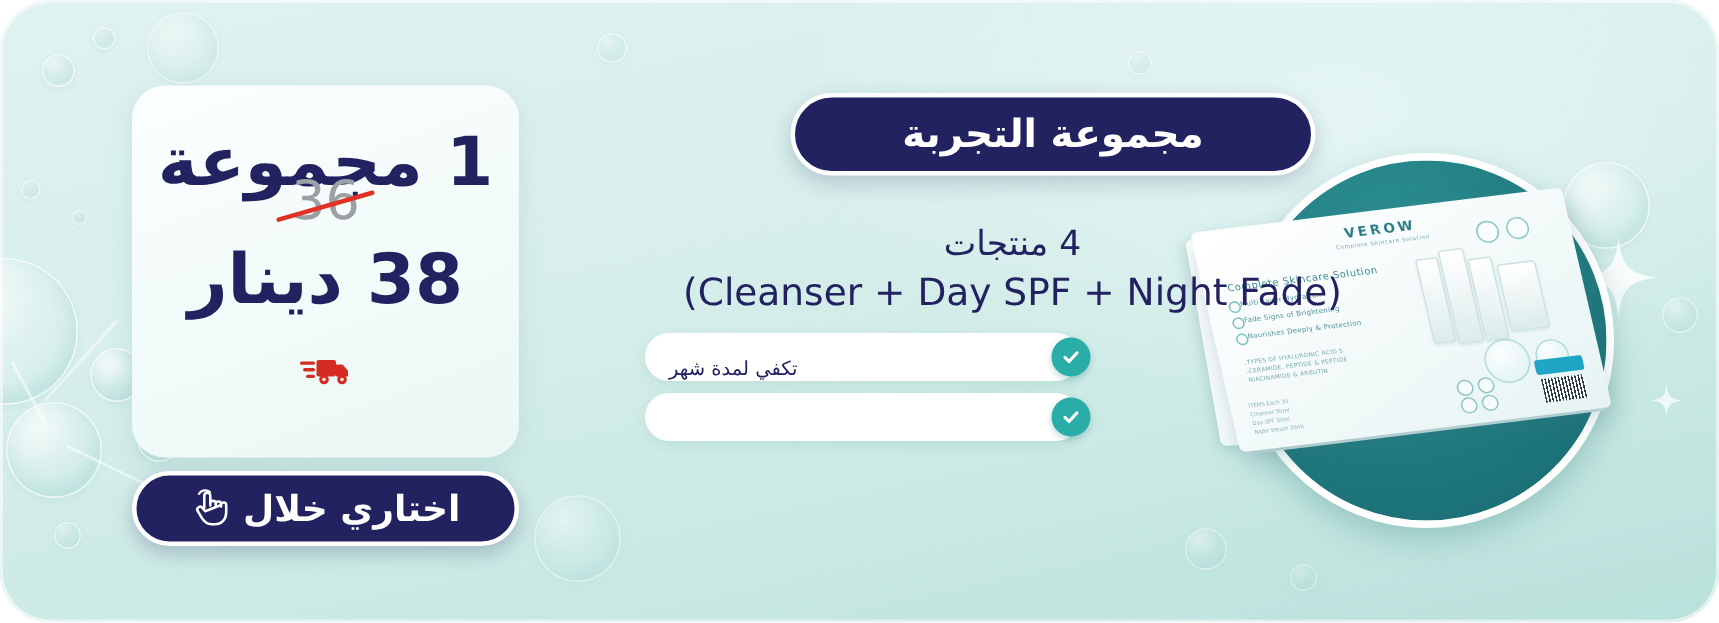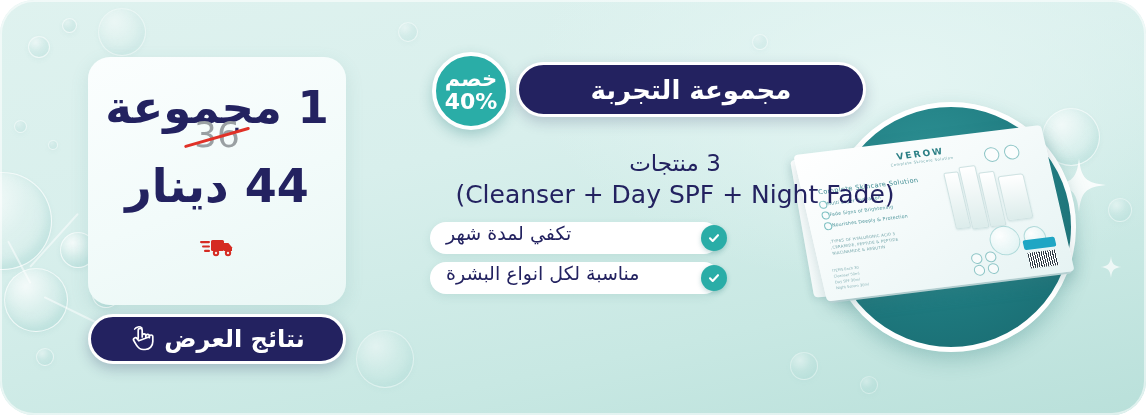--- a/index.html
+++ b/index.html
@@ -84,21 +84,21 @@
     background:#232260;border:3px solid #ffffff;
     border-radius:25px;box-sizing:border-box;
     display:flex;align-items:center;justify-content:center;gap:9px;
     color:#ffffff;font-size:24px;font-weight:700;
     box-shadow:0 5px 13px rgba(40,50,95,.26);
     z-index:12;cursor:pointer;
   }
 
   
   #title-bar{
-    position:absolute;left:516px;top:62px;width:350px;height:55px;
+    position:absolute;left:527px;top:62px;width:350px;height:55px;
     background:#232260;border:3px solid #ffffff;border-radius:28px;
     box-sizing:border-box;
     display:flex;align-items:center;justify-content:center;
     color:#ffffff;font-size:26px;font-weight:700;
     box-shadow:0 5px 14px rgba(40,50,95,.22);
     z-index:11;
   }
   #discount-badge{
     position:absolute;left:432px;top:52px;width:78px;height:78px;
     border-radius:50%;
@@ -120,23 +120,23 @@
     position:absolute;left:430px;top:180px;width:490px;
     text-align:center;color:#232260;font-size:25px;font-weight:400;
     direction:ltr;z-index:11;
   }
 
   #features{position:absolute;left:430px;top:222px;width:290px;z-index:11;}
   .feature{
     position:relative;
     background:#ffffff;border-radius:20px;height:32px;
     margin-bottom:8px;
-    display:flex;align-items:flex-start;justify-content:flex-end;
+    display:flex;align-items:flex-end;justify-content:flex-end;
     padding:0 38px 0 16px;
-    color:#232260;font-size:19px;font-weight:400;
+    color:#232260;font-size:13px;font-weight:400;
     box-shadow:0 3px 8px rgba(100,160,158,.16);
     white-space:nowrap;
   }
   .feature .chk{
     position:absolute;right:-7px;top:50%;transform:translateY(-50%);
     width:26px;height:26px;border-radius:50%;
     background:#2aada7;
     display:flex;align-items:center;justify-content:center;
     box-shadow:0 2px 5px rgba(30,120,118,.28);
   }
@@ -323,68 +323,63 @@
   <div id="left-card">
     <div id="headline">1 مجموعة</div>
 
     <div id="old-price-wrap">
       <span id="old-price">
         <span>36</span>
         <span class="slash"></span>
       </span>
     </div>
 
-    <div id="new-price">44 دينار</div>
+    <div id="new-price">38 دينار</div>
 
     <div id="shipping">
       <svg width="34" height="24" viewBox="0 0 34 24">
         <rect x="11" y="5" width="13" height="11" rx="1.5" fill="#d52b22"></rect>
         <path d="M24 8 h4.4 l3.6 4.2 V16 H24 Z" fill="#d52b22"></path>
         <circle cx="16" cy="18" r="3.2" fill="#d52b22"></circle>
         <circle cx="16" cy="18" r="1.2" fill="#f4eceb"></circle>
         <circle cx="28" cy="18" r="3.2" fill="#d52b22"></circle>
         <circle cx="28" cy="18" r="1.2" fill="#f4eceb"></circle>
         <rect x="0" y="6" width="10" height="2.2" rx="1.1" fill="#d52b22"></rect>
         <rect x="2" y="10.4" width="8" height="2.2" rx="1.1" fill="#d52b22"></rect>
         <rect x="4" y="14.8" width="6" height="2.2" rx="1.1" fill="#d52b22"></rect>
       </svg>
     </div>
   </div>
 
   <div id="cta">
-    <span>نتائج العرض</span>
+    <span>اختاري خلال</span>
     <svg width="26" height="28" viewBox="0 0 26 28">
       <path d="M9.2 13.3 V5.4 a2 2 0 0 1 4 0 v6.6 m0 -1.3 a1.8 1.8 0 0 1 3.6 0 v1.3 m0 -0.9 a1.8 1.8 0 0 1 3.6 0 v1.6 m0 -1 a1.7 1.7 0 0 1 3.4 0 v4.9 c0 4.4 -3 7.9 -7.6 7.9 h-1.9 c-3.6 0 -5.4 -1.9 -7 -4.6 l-2.4 -4.1 a1.9 1.9 0 0 1 3.1 -2.2 l1.8 2.2 z" fill="none" stroke="#ffffff" stroke-width="1.7" stroke-linecap="round" stroke-linejoin="round"></path>
       <path d="M5.6 4.2 a5 5 0 0 1 7.4 -1.2" fill="none" stroke="#ffffff" stroke-width="1.5" stroke-linecap="round"></path>
     </svg>
   </div>
 
   <div id="title-bar">
     <span>مجموعة التجربة</span>
   </div>
 
-  <div id="discount-badge">
-    <span class="d-word">خصم</span>
-    <span class="d-pct">40%</span>
-  </div>
-
-  <div id="subtitle-ar">3 منتجات</div>
+
+  <div id="subtitle-ar">4 منتجات</div>
   <div id="subtitle-en">(Cleanser + Day SPF + Night Fade)</div>
 
   <div id="features">
     <div class="feature">
       <span>تكفي لمدة شهر</span>
       <span class="chk">
         <svg width="14" height="14" viewBox="0 0 14 14">
             <path d="M3 7.3 L5.7 10 L11 4.2" fill="none" stroke="#ffffff" stroke-width="2.1" stroke-linecap="round" stroke-linejoin="round"></path>
           </svg>
       </span>
     </div>
     <div class="feature">
-      <span>مناسبة لكل انواع البشرة</span>
       <span class="chk">
         <svg width="14" height="14" viewBox="0 0 14 14">
             <path d="M3 7.3 L5.7 10 L11 4.2" fill="none" stroke="#ffffff" stroke-width="2.1" stroke-linecap="round" stroke-linejoin="round"></path>
           </svg>
       </span>
     </div>
   </div>
 
 </div>
 

